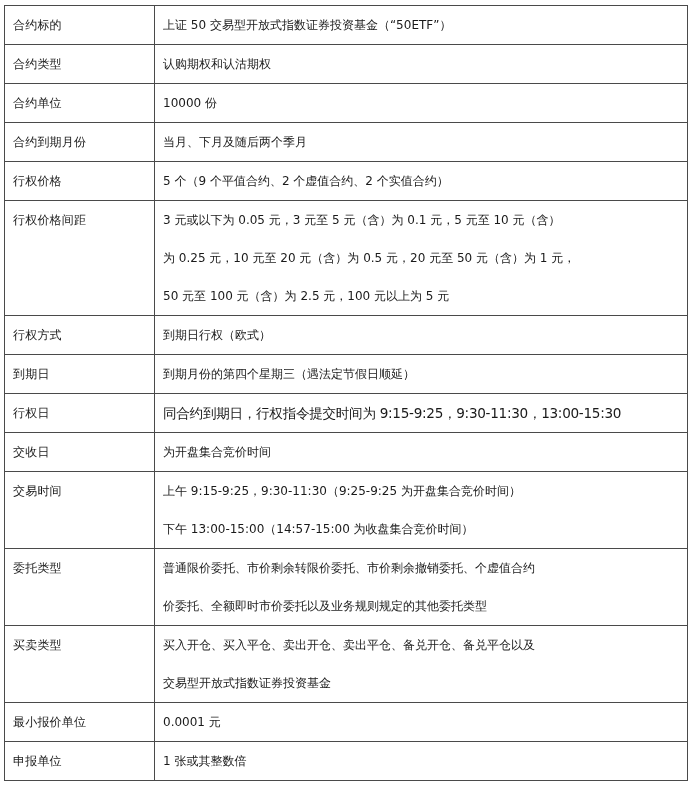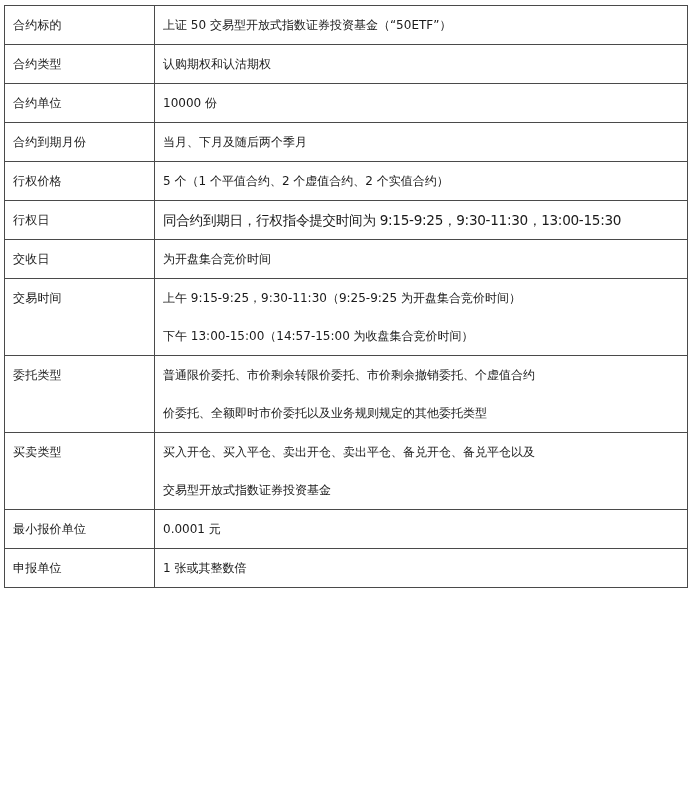--- a/index.html
+++ b/index.html
@@ -70,21 +70,41 @@
       </tr>
       <tr>
         <td class="label">合约到期月份</td>
         <td class="value">
           <span class="line">当月、下月及随后两个季月</span>
         </td>
       </tr>
       <tr>
         <td class="label">行权价格</td>
         <td class="value">
-          <span class="line">5 个（1 个平值合约、2 个虚值合约、2 个实值合约）</span>
+          <span class="line">5 个（9 个平值合约、2 个虚值合约、2 个实值合约）</span>
+        </td>
+      </tr>
+      <tr>
+        <td class="label">行权价格间距</td>
+        <td class="value">
+          <span class="line">3 元或以下为 0.05 元，3 元至 5 元（含）为 0.1 元，5 元至 10 元（含）</span>
+          <span class="line">为 0.25 元，10 元至 20 元（含）为 0.5 元，20 元至 50 元（含）为 1 元，</span>
+          <span class="line">50 元至 100 元（含）为 2.5 元，100 元以上为 5 元</span>
+        </td>
+      </tr>
+      <tr>
+        <td class="label">行权方式</td>
+        <td class="value">
+          <span class="line">到期日行权（欧式）</span>
+        </td>
+      </tr>
+      <tr>
+        <td class="label">到期日</td>
+        <td class="value">
+          <span class="line">到期月份的第四个星期三（遇法定节假日顺延）</span>
         </td>
       </tr>
       <tr>
         <td class="label">行权日</td>
         <td class="value" style="font-size:13.6px;letter-spacing:-0.3px;margin-left:40px;">
           <span class="line">同合约到期日，行权指令提交时间为 9:15-9:25，9:30-11:30，13:00-15:30</span>
         </td>
       </tr>
       <tr>
         <td class="label">交收日</td>

